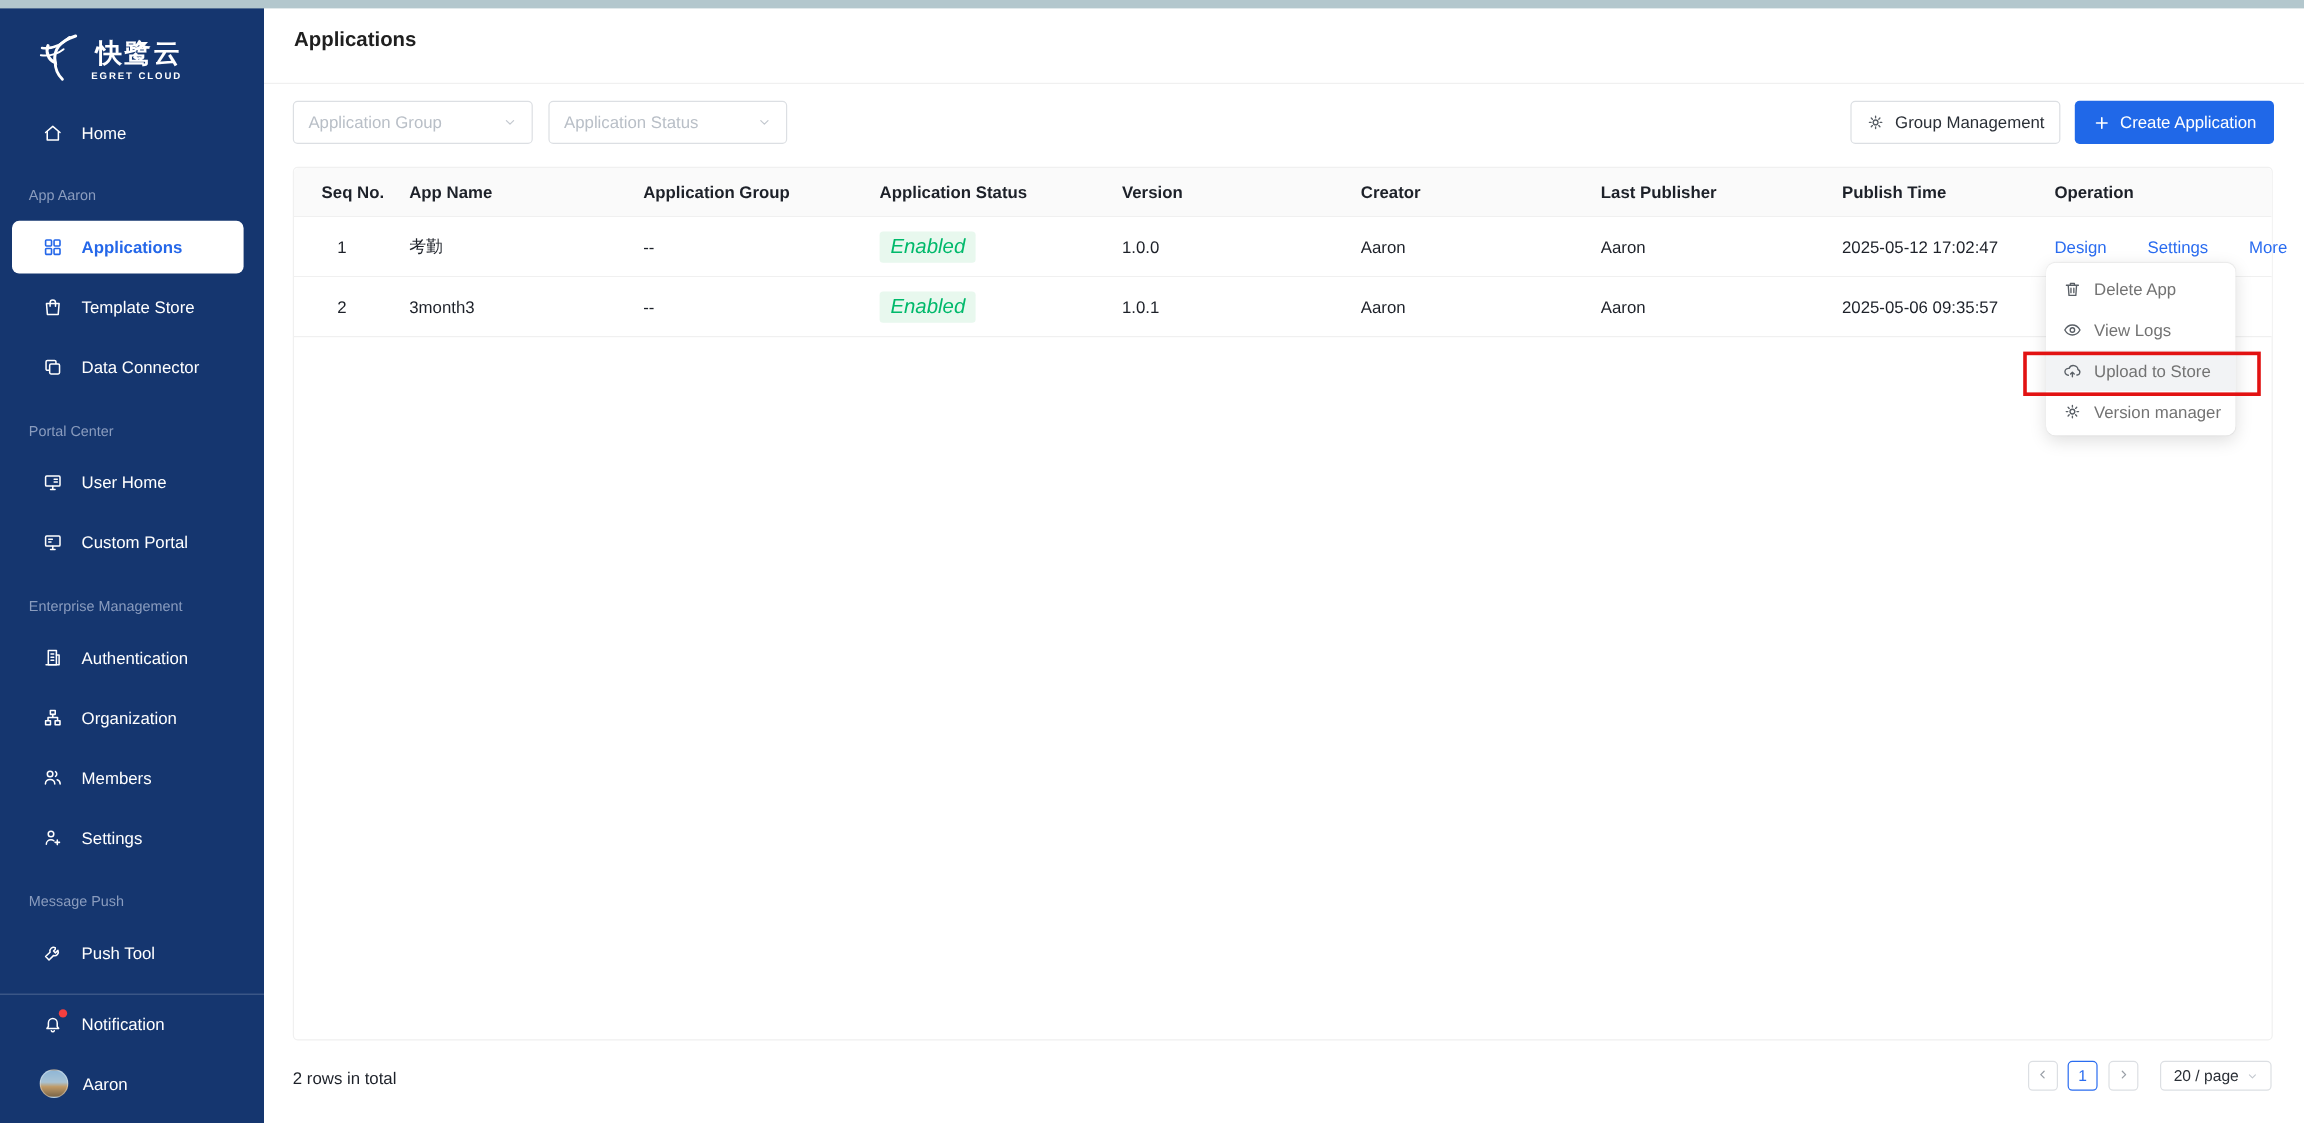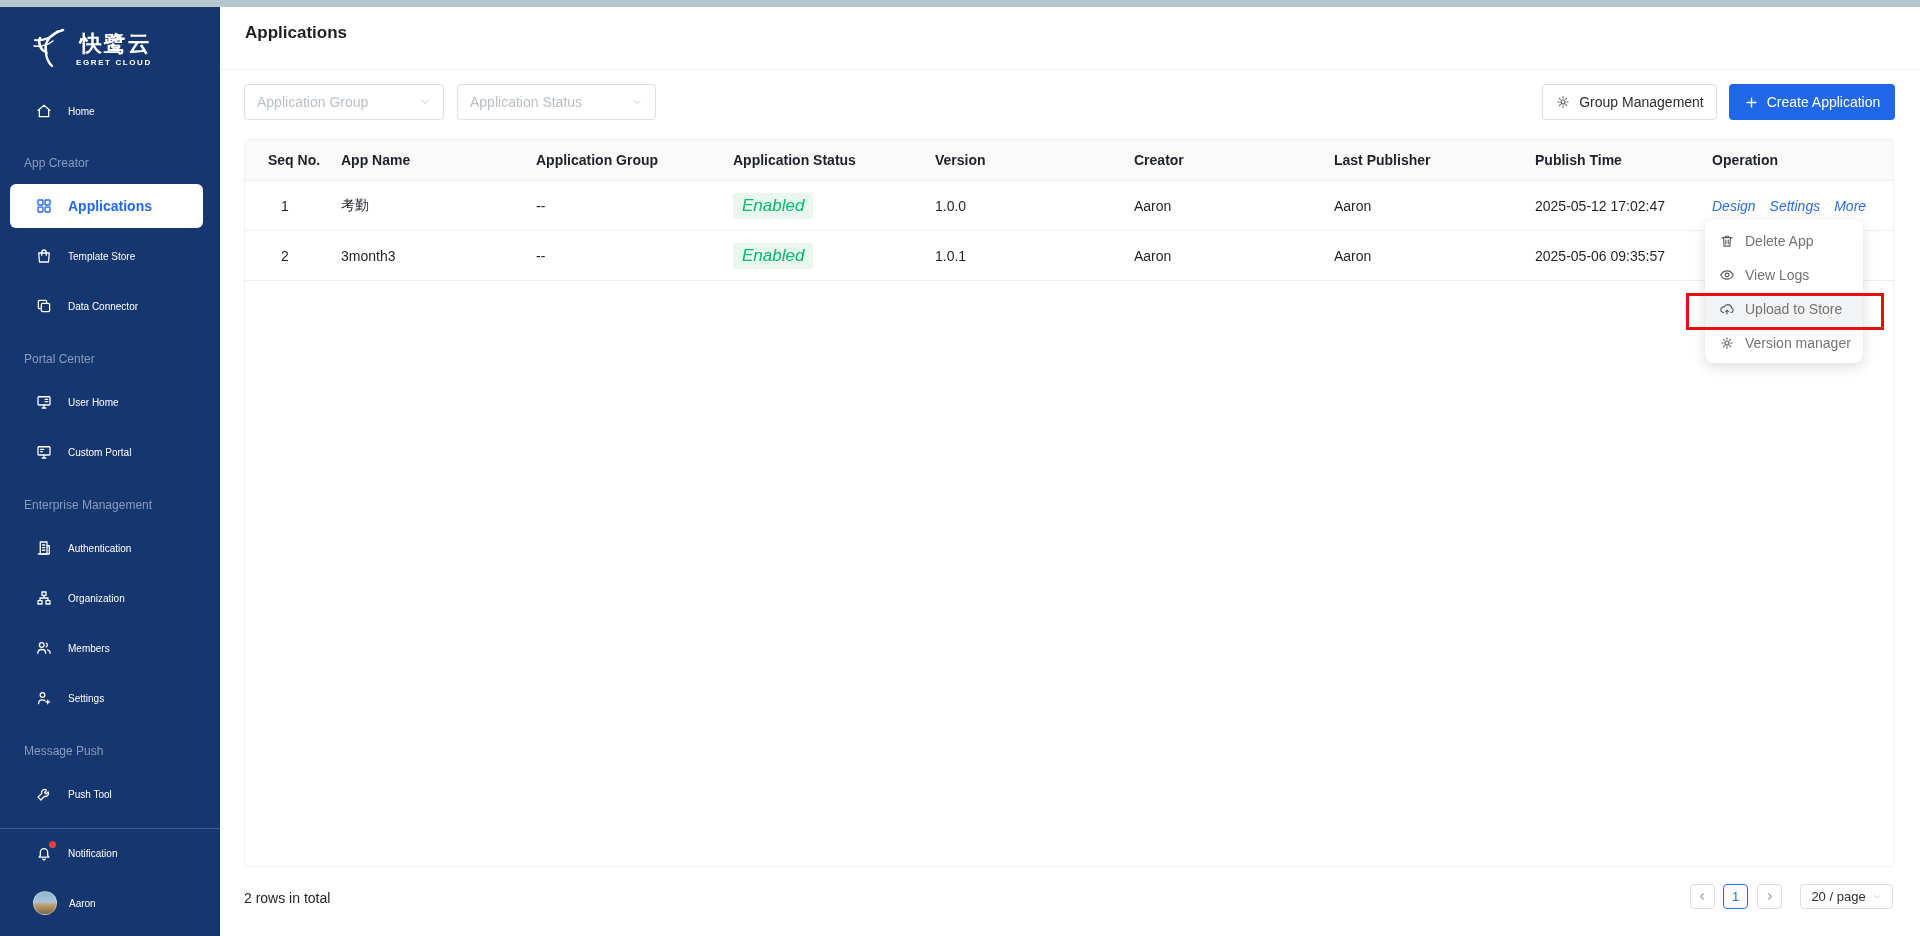--- a/index.html
+++ b/index.html
@@ -15,21 +15,21 @@
   .top-strip { position:absolute; left:0; top:0; width:1920px; height:7px; background:#b3c7cd; z-index:60; }
 
   
   .sidebar { position:absolute; left:0; top:0; width:220px; height:936px; background:#15366f; z-index:5; }
   .logo { position:absolute; left:33px; top:27px; display:flex; align-items:center; gap:9px; color:#fff; }
   .logo-txt { display:flex; flex-direction:column; line-height:1;text-align:right; }
   .logo-title { font-size:22px; font-weight:bold; letter-spacing:2px; }
   .logo-sub { font-size:8px; font-weight:bold; letter-spacing:1.6px; margin-top:4px; }
 
   .nav-item { position:absolute; left:0; width:220px; height:40px; display:flex; align-items:center;
-    padding-left:35px; gap:15px; color:#ffffff; font-size:10px; cursor:pointer; }
+    padding-left:35px; gap:15px; color:#ffffff; font-size:14px; cursor:pointer; }
   .nav-item .ic { width:18px; height:18px; flex:0 0 18px; display:flex; align-items:center; justify-content:center; }
   .nav-item .ic svg { display:block; }
 
   .nav-active { position:absolute; left:10px; width:193px; height:44px; background:#ffffff; border-radius:6px;
     display:flex; align-items:center; padding-left:25px; gap:15px; color:#2467e9; font-size:14px; font-weight:600; cursor:pointer; }
   .nav-active .ic { width:18px; height:18px; display:flex; align-items:center; justify-content:center; }
 
   .section-label { position:absolute; left:24px; font-size:12px; color:#8a9cbe; }
 
   .side-divider { position:absolute; left:0; width:220px; height:1px; background:rgba(255,255,255,0.2); }
@@ -70,21 +70,21 @@
     border:1px solid #f0f0f0; border-radius:4px; background:#fff; }
   .tr { display:grid; grid-template-columns:80px 195px 197px 202px 199px 200px 201px 177px 199px; align-items:center; }
   .thead { height:41px; background:#fafafa; border-bottom:1px solid #f0f0f0; border-radius:4px 4px 0 0; }
   .th { font-size:14px; font-weight:bold; color:#1d2129; padding-left:16px; white-space:nowrap; }
   .th-seq { padding-left:23px; }
   .trow { height:50px; border-bottom:1px solid #f0f0f0; background:#fff; }
   .td { font-size:14px; color:#1d2129; padding-left:16px; white-space:nowrap; }
   .td-seq { padding-left:0; text-align:center; }
   .badge-enabled { display:inline-block; font-size:17px; color:#00b96b; background:#e8f8ee;
     padding:3px 9px; border-radius:3px;font-style:italic; }
-  .ops { display:flex; gap:14px;font-style:italic; }
+  .ops { display:flex; gap:34px; }
   .op-link { font-size:14px; color:#2a6cf0; cursor:pointer; }
 
   
   .menu { position:absolute; left:1705px; top:219px; width:158px; height:144px; background:#fff;
     border-radius:8px; box-shadow:0 4px 14px rgba(0,0,0,0.13), 0 0 1px rgba(0,0,0,0.08);
     padding-top:5px; z-index:40; }
   .menu-item { height:34px; display:flex; align-items:center; gap:10px; padding-left:14px;
     font-size:14px; color:#737373; cursor:pointer; }
   .menu-item .ic { width:16px; height:16px; color:#595f66; display:flex; align-items:center; justify-content:center; }
   .menu-item.hovered { background:#f2f3f5; }
@@ -129,21 +129,21 @@
     <div class="nav-item" style="top:91px">
       <span class="ic">
         <svg width="18" height="18" viewBox="0 0 24 24" fill="none" stroke="currentColor" stroke-width="1.7" stroke-linecap="round" stroke-linejoin="round">
             <path d="M4 11.2 12 4.4l8 6.8"></path>
             <path d="M5.8 10v9.5h12.4V10"></path>
           </svg>
       </span>
       <span>Home</span>
     </div>
 
-    <div class="section-label" style="top:156px">App Creator</div>
+    <div class="section-label" style="top:156px">App Aaron</div>
 
     <div class="nav-active" style="top:184px">
       <span class="ic">
         <svg width="18" height="18" viewBox="0 0 24 24" fill="none" stroke="currentColor" stroke-width="1.8" stroke-linejoin="round">
             <rect x="4" y="4" width="6.6" height="6.6" rx="1"></rect>
             <rect x="13.4" y="4" width="6.6" height="6.6" rx="1"></rect>
             <rect x="4" y="13.4" width="6.6" height="6.6" rx="1"></rect>
             <rect x="13.4" y="13.4" width="6.6" height="6.6" rx="1"></rect>
           </svg>
       </span>

